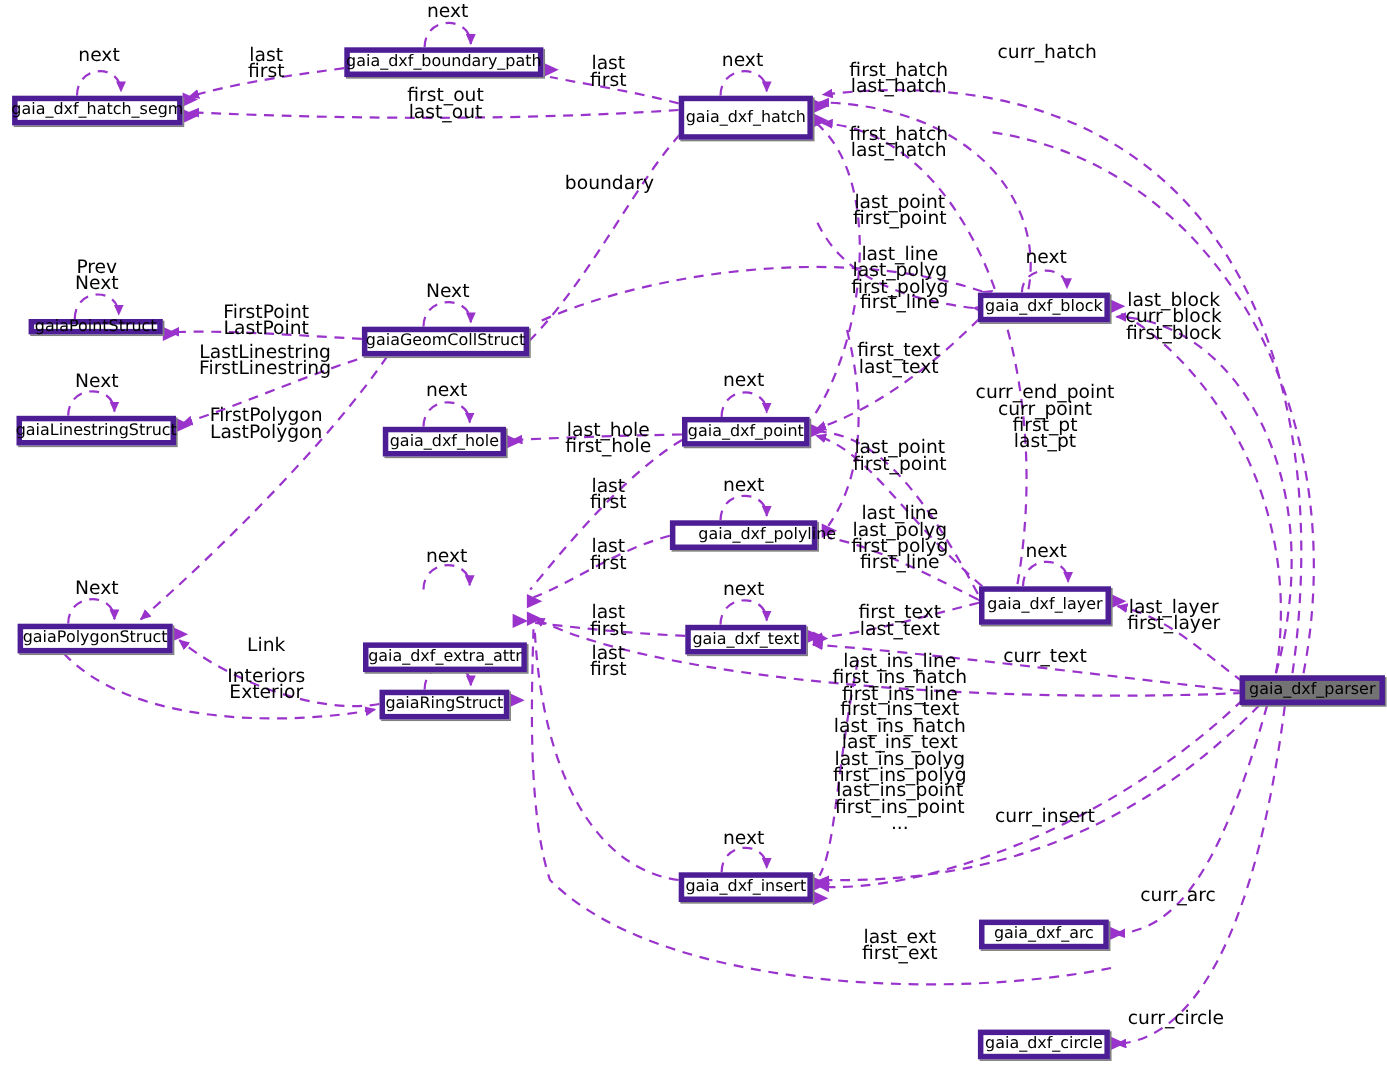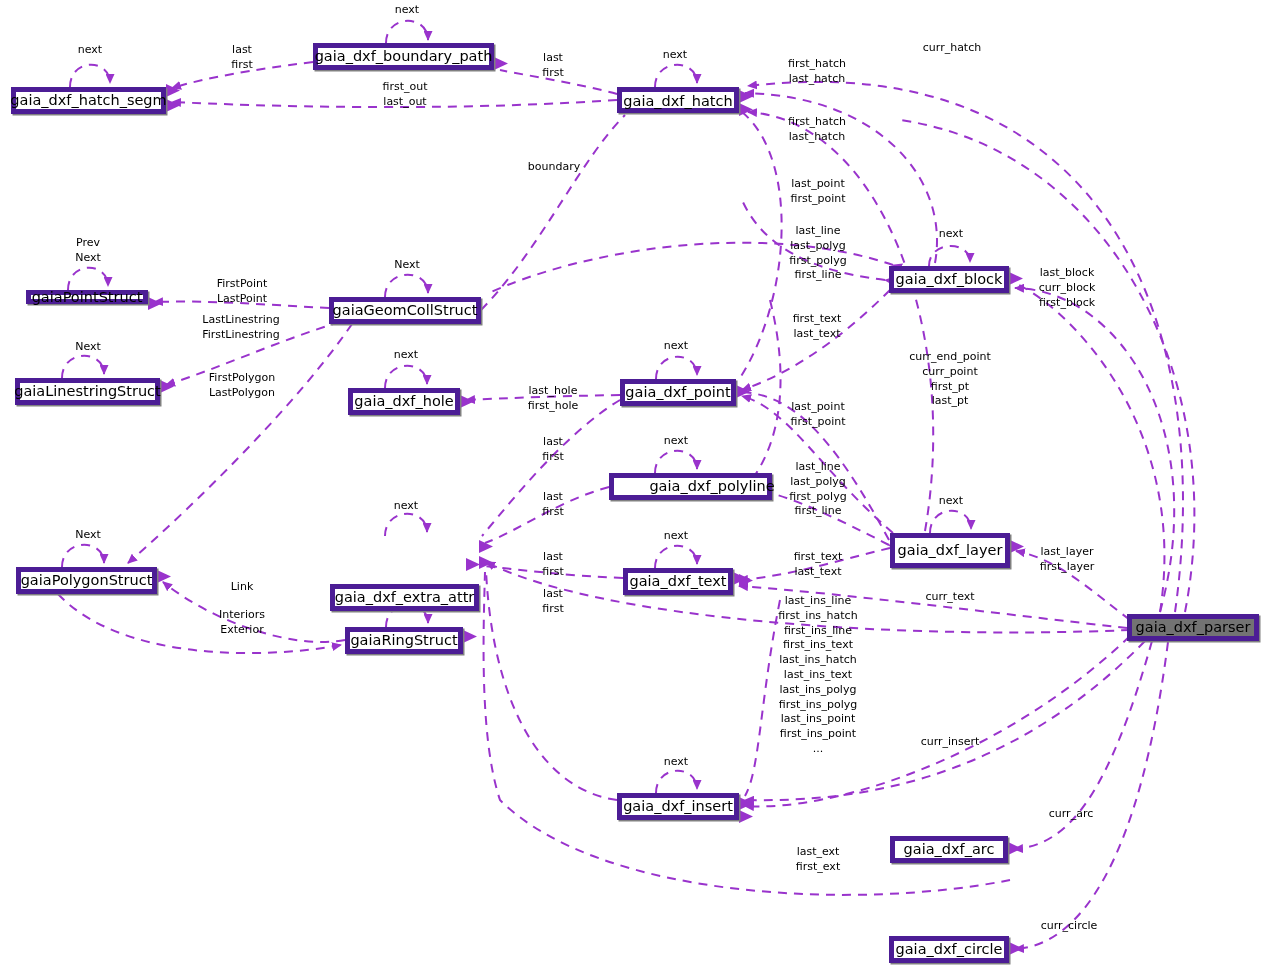--- a/index.html
+++ b/index.html
@@ -12,21 +12,21 @@
         border:5px solid #4c1d95;
         background:#ffffff;
         color:#000000;
         font-size:14.5px;
         line-height:1;
         display:flex;align-items:center;justify-content:center;
         white-space:nowrap;
         box-shadow:1.5px 1.5px 0 0 #808080;
         z-index:5;}
   .node.focus{background:#737373;}
-  .elabel{position:absolute;color:#000000;font-size:11px;
+  .elabel{position:absolute;color:#000000;font-size:17px;
           line-height:14.8px;white-space:pre;text-align:center;
           z-index:6;}
   .elabel.ctr{transform:translateX(-50%);}
 </style>
 </head>
 <body>
 
 <div id="canvas">
 
   <svg id="edges" viewBox="0 0 1261 971" xmlns="http://www.w3.org/2000/svg">
@@ -160,42 +160,42 @@
     </g>
   </svg>
 
   <div id="node-layer">
       <div class="node" style="left: 11px; top: 87px; width: 155px; height: 27px;">
         <span>gaia_dxf_hatch_segm</span>
       </div>
       <div class="node" style="left: 313px; top: 43px; width: 181px; height: 27px;">
         <span>gaia_dxf_boundary_path</span>
       </div>
-      <div class="node" style="left: 617px; top: 87px; width: 122px; height: 26px; align-items: flex-end;">
+      <div class="node" style="left: 617px; top: 87px; width: 122px; height: 40px;">
         <span>gaia_dxf_hatch</span>
       </div>
       <div class="node" style="left: 26px; top: 290px; width: 122px; height: 14px;">
         <span>gaiaPointStruct</span>
       </div>
       <div class="node" style="left: 15px; top: 378px; width: 145px; height: 27px; text-align: center;">
         <span>gaiaLinestringStruct</span>
       </div>
       <div class="node" style="left: 329px; top: 297px; width: 152px; height: 27px;">
         <span>gaiaGeomCollStruct</span>
       </div>
       <div class="node" style="left: 889px; top: 266px; width: 120px; height: 27px;">
         <span>gaia_dxf_block</span>
       </div>
       <div class="node" style="left: 348px; top: 388px; width: 112px; height: 27px;">
         <span>gaia_dxf_hole</span>
       </div>
       <div class="node" style="left: 620px; top: 379px; width: 116px; height: 27px;">
         <span>gaia_dxf_point</span>
       </div>
-      <div class="node" style="left: 609px; top: 473px; width: 163px; height: 27px; padding-left: 43px;">
+      <div class="node" style="left: 609px; top: 473px; width: 134px; height: 27px; padding-left: 43px;">
         <span>gaia_dxf_polyline</span>
       </div>
       <div class="node" style="left: 330px; top: 536px; width: 149px; height: 27px; margin-top: 48px;">
         <span>gaia_dxf_extra_attr</span>
       </div>
       <div class="node" style="left: 623px; top: 568px; width: 110px; height: 27px;">
         <span>gaia_dxf_text</span>
       </div>
       <div class="node" style="left: 890px; top: 533px; width: 120px; height: 35px;">
         <span>gaia_dxf_layer</span>

